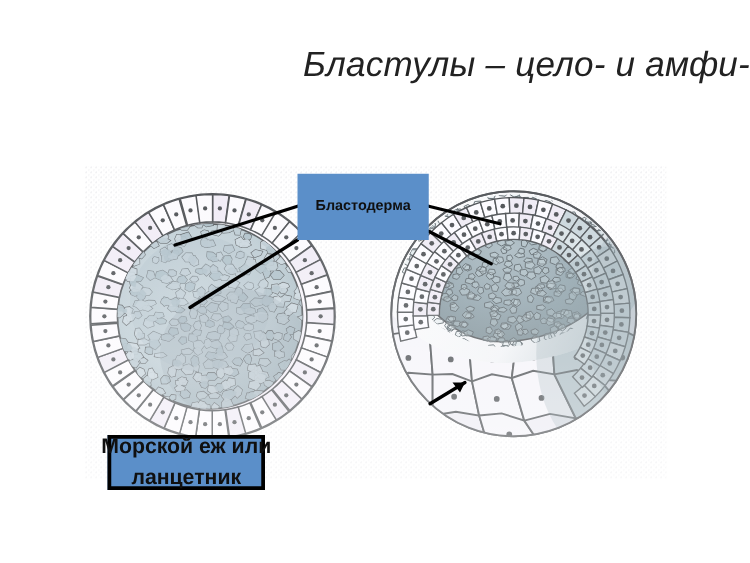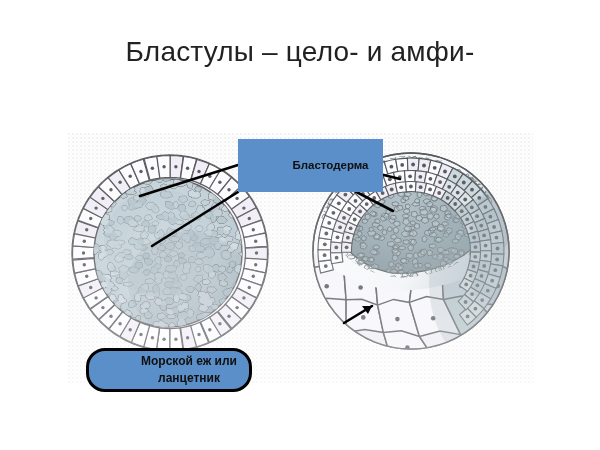--- a/index.html
+++ b/index.html
@@ -8,24 +8,25 @@
     width:600px;height:450px;
     background:#ffffff;
     font-family:"Liberation Sans","DejaVu Sans",sans-serif;
     overflow:hidden;position:relative;
   }
   #slide{position:absolute;left:0;top:0;width:600px;height:450px;background:#fff;}
 
   
   #title{
     position:absolute;left:0;top:36px;width:600px;
-    text-align:center;
+    text-align:right;
     font-size:28px;font-weight:400;color:#222222;
     letter-spacing:0.2px;white-space:nowrap;
     font-family:"Liberation Sans","DejaVu Sans",sans-serif;
+    font-style:italic;
   }
 
   
   #figure-panel{
     position:absolute;left:68px;top:133px;width:465px;height:250px;
     background:#ffffff;
     background-image:
       radial-gradient(circle at 1px 1px, rgba(120,120,140,.13) 0.7px, transparent 0.9px),
       radial-gradient(circle at 3px 3px, rgba(120,120,140,.08) 0.6px, transparent 0.9px);
     background-size:4px 4px,4px 4px;
@@ -42,28 +43,27 @@
   .lbl{
     position:absolute;
     background:#5b8fc9;
     color:#101010;
     font-weight:bold;
     text-align:center;
     display:flex;flex-direction:column;align-items:center;justify-content:center;
     line-height:1.45;
     z-index:40;
     font-family:"Liberation Sans","DejaVu Sans",sans-serif;
-    padding-left:40px;
   }
   .lbl.bordered{border:3px solid #000000;}
   .lbl span{display:block;white-space:nowrap;}
 
   #lbl-blastoderm{left:238px;top:139px;width:105px;height:53px;font-size:11.5px;}
   #lbl-vegetal{left:232px;top:313px;width:112px;height:40px;font-size:11.5px;}
-  #lbl-urchin{left:86px;top:348px;width:120px;height:38px;font-size:12px;border-radius:19px;}
+  #lbl-urchin{left:86px;top:348px;width:120px;height:38px;font-size:17px;}
   #lbl-frog{left:370px;top:350px;width:94px;height:28px;font-size:12px;}
 
   #pointer-layer{position:absolute;left:0;top:0;width:600px;height:450px;z-index:30;overflow:visible;}
 </style>
 </head>
 <body>
 
 <div id="slide">
 
   <div id="title">Бластулы – цело- и амфи-</div>

